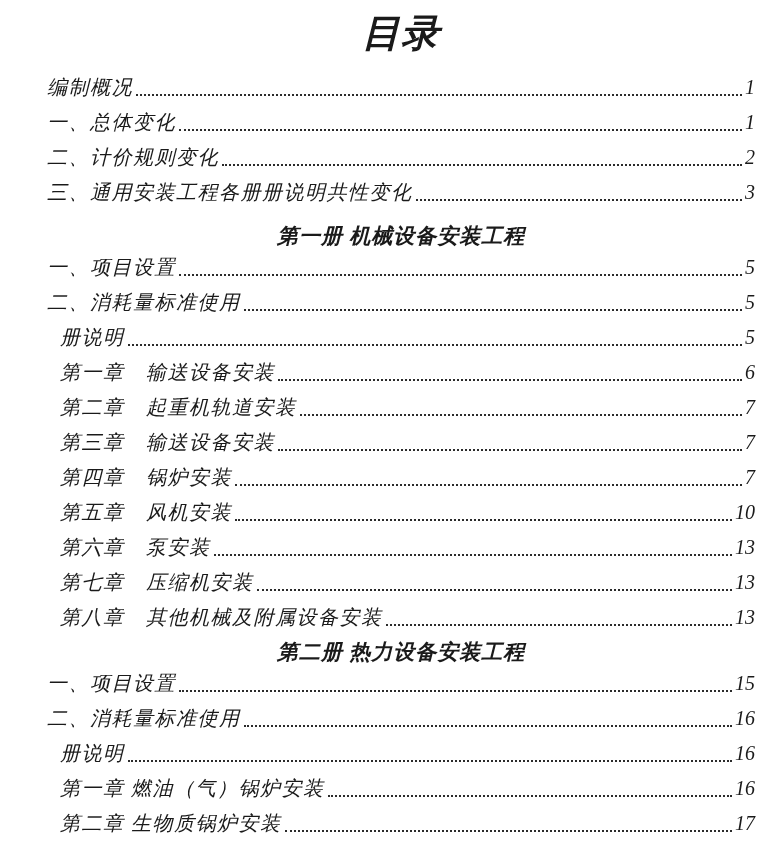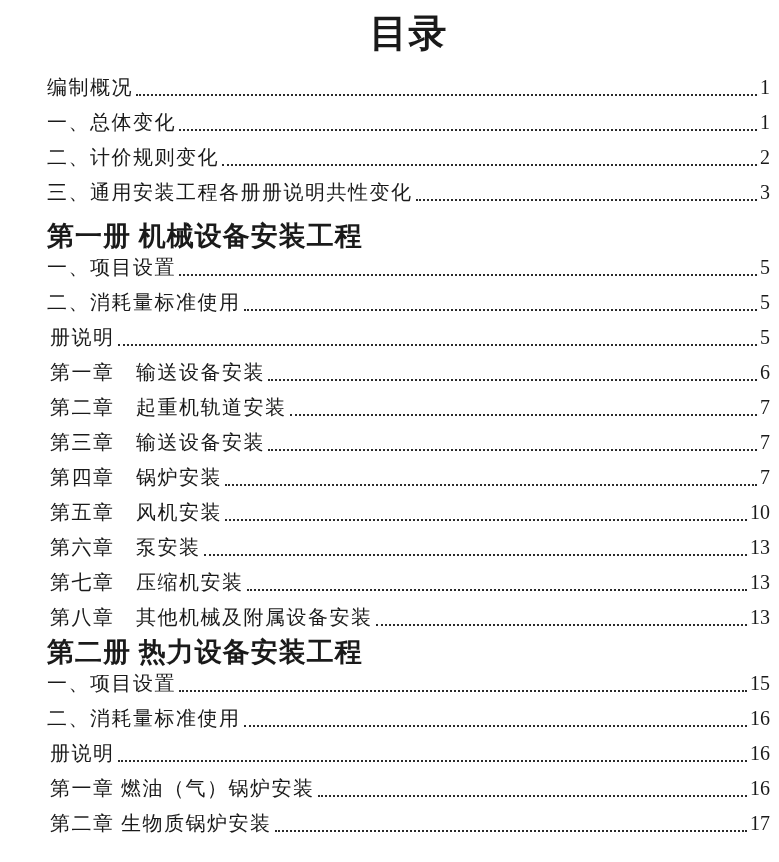--- a/index.html
+++ b/index.html
@@ -11,50 +11,51 @@
     width: 779px;
     height: 862px;
     overflow: hidden;
     font-family: "Liberation Serif", "DejaVu Serif", serif;
     color: #1a1a1a;
   }
   .page {
     box-sizing: border-box;
     width: 779px;
     height: 862px;
-    padding: 8px 9px 0 47px;
+    padding: 8px 24px 0 47px;
+    font-style: italic;
   }
   .doc-title {
     text-align: center;
     font-size: 38px;
     font-weight: bold;
     line-height: 50px;
     margin: 0 0 12px 0;
     letter-spacing: 1px;
   }
   .section-heading {
-    text-align: left;
-    font-size: 27px;
+    text-align: center;
+    font-size: 21px;
     font-weight: bold;
     letter-spacing: 1px;
     line-height: 28px;
     margin: 12px 0 0 0;
   }
   .section-heading.second {
     margin-top: 3px;
   }
   .row {
     display: flex;
     align-items: center;
     height: 35px;
     line-height: 35px;
     font-size: 20px;
     cursor: pointer;
   }
-  .row.level1 { margin-left: 3px; }
+  .row.level1 { margin-left: 13px; }
   .entry-text {
     white-space: pre;
     letter-spacing: 1.5px;
   }
   .leader {
     flex: 1 1 auto;
     min-width: 12px;
     border-bottom: 2px dotted #2b2b2b;
     align-self: flex-end;
     margin: 0 3px 9px 3px;

